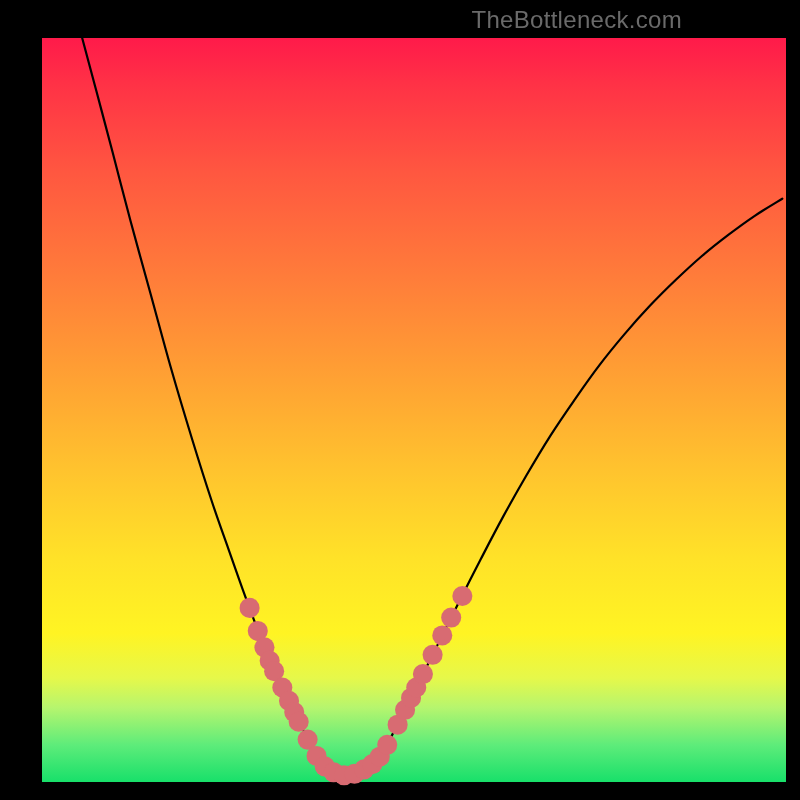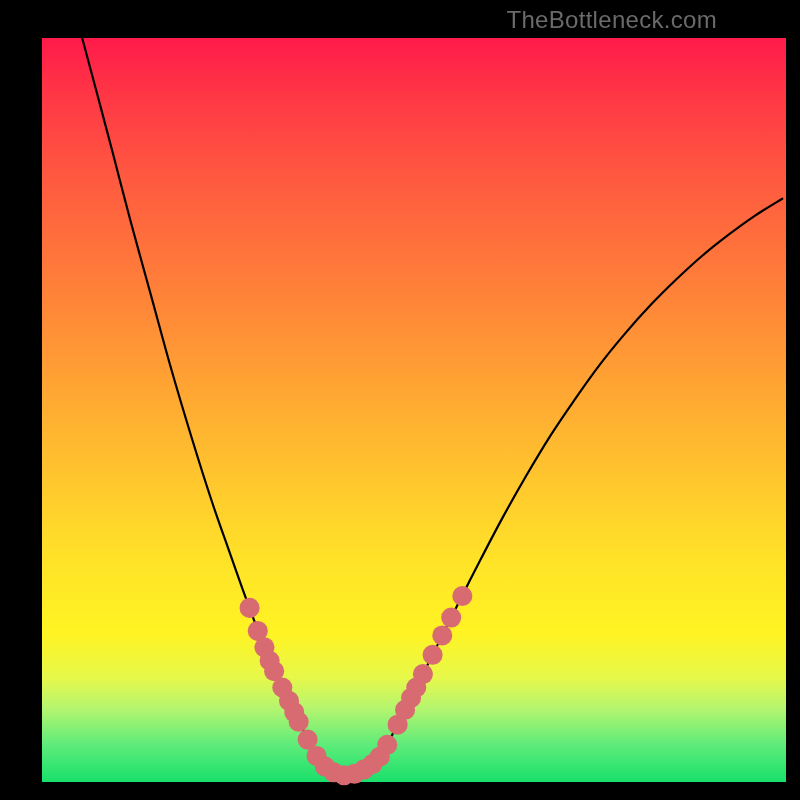--- a/index.html
+++ b/index.html
@@ -11,21 +11,20 @@
     background: #000;
     font-family: Arial, Helvetica, sans-serif;
   }
   .frame {
     position: absolute;
     left: 0;
     top: 0;
     width: 696px;
     height: 800px;
     background: #000;
-    padding-left: 35px;
   }
   .plot-area {
     position: absolute;
     left: 42px;
     top: 38px;
     width: 744px;
     height: 744px;
     
     background: linear-gradient(to bottom,
       #ff1a4a 0%,

